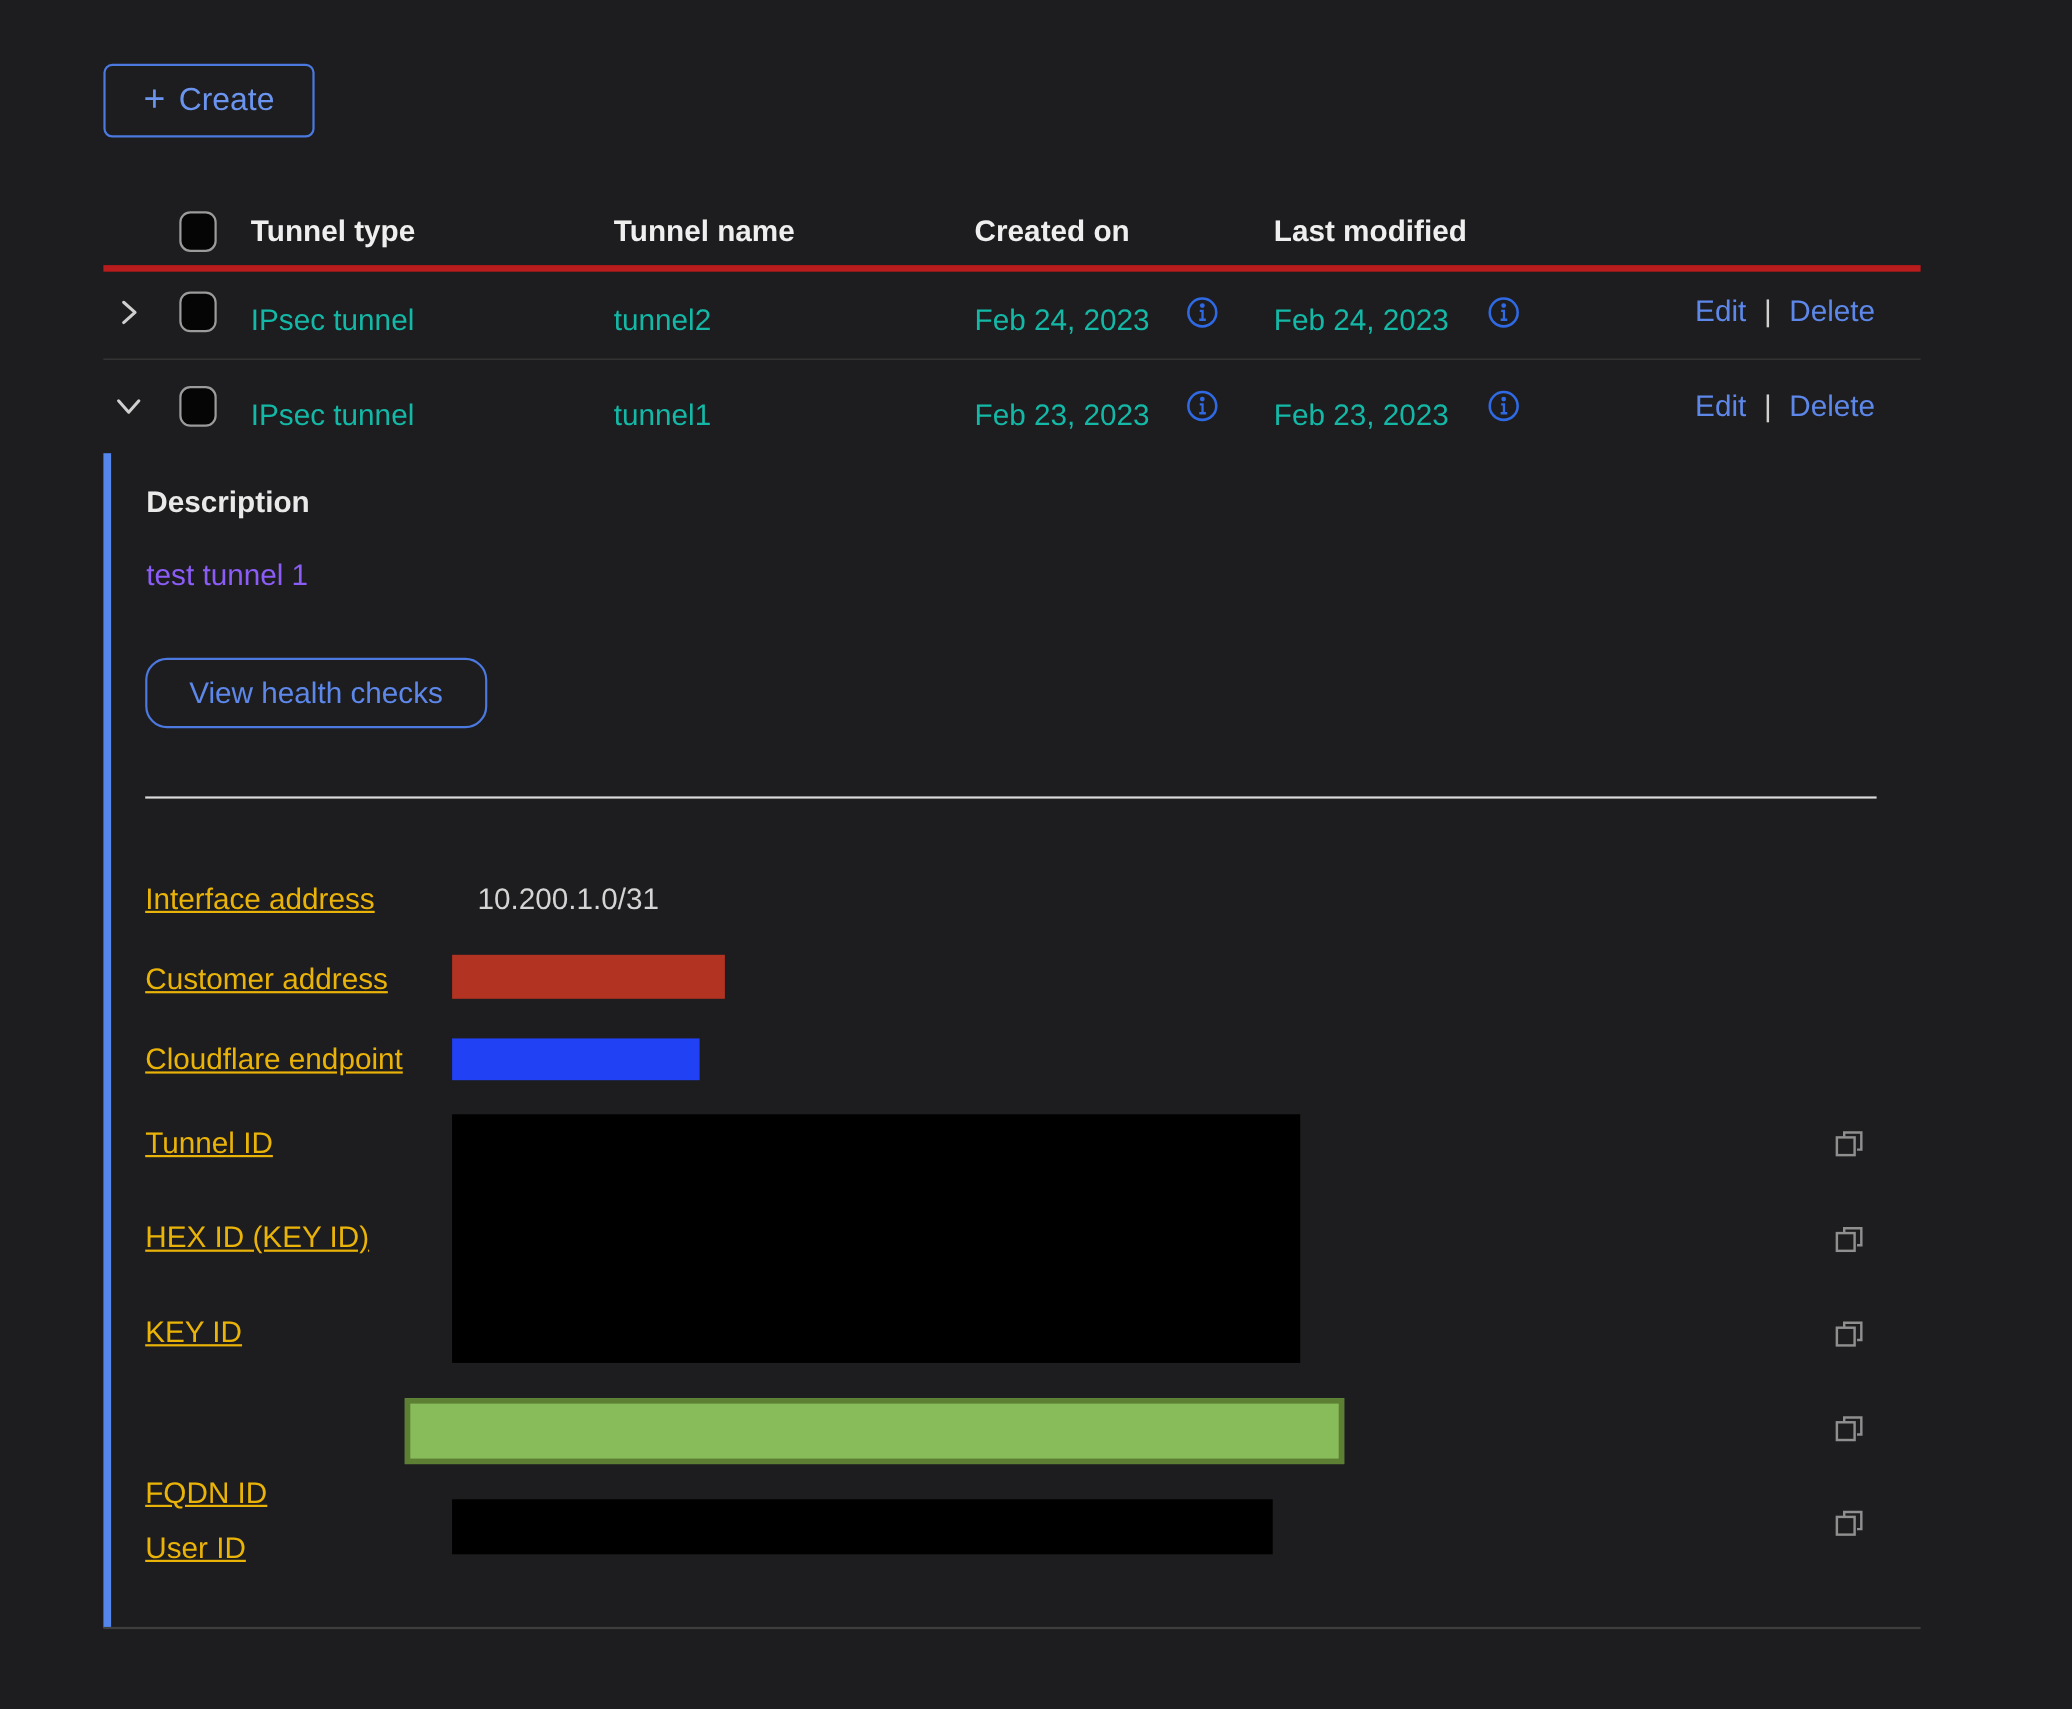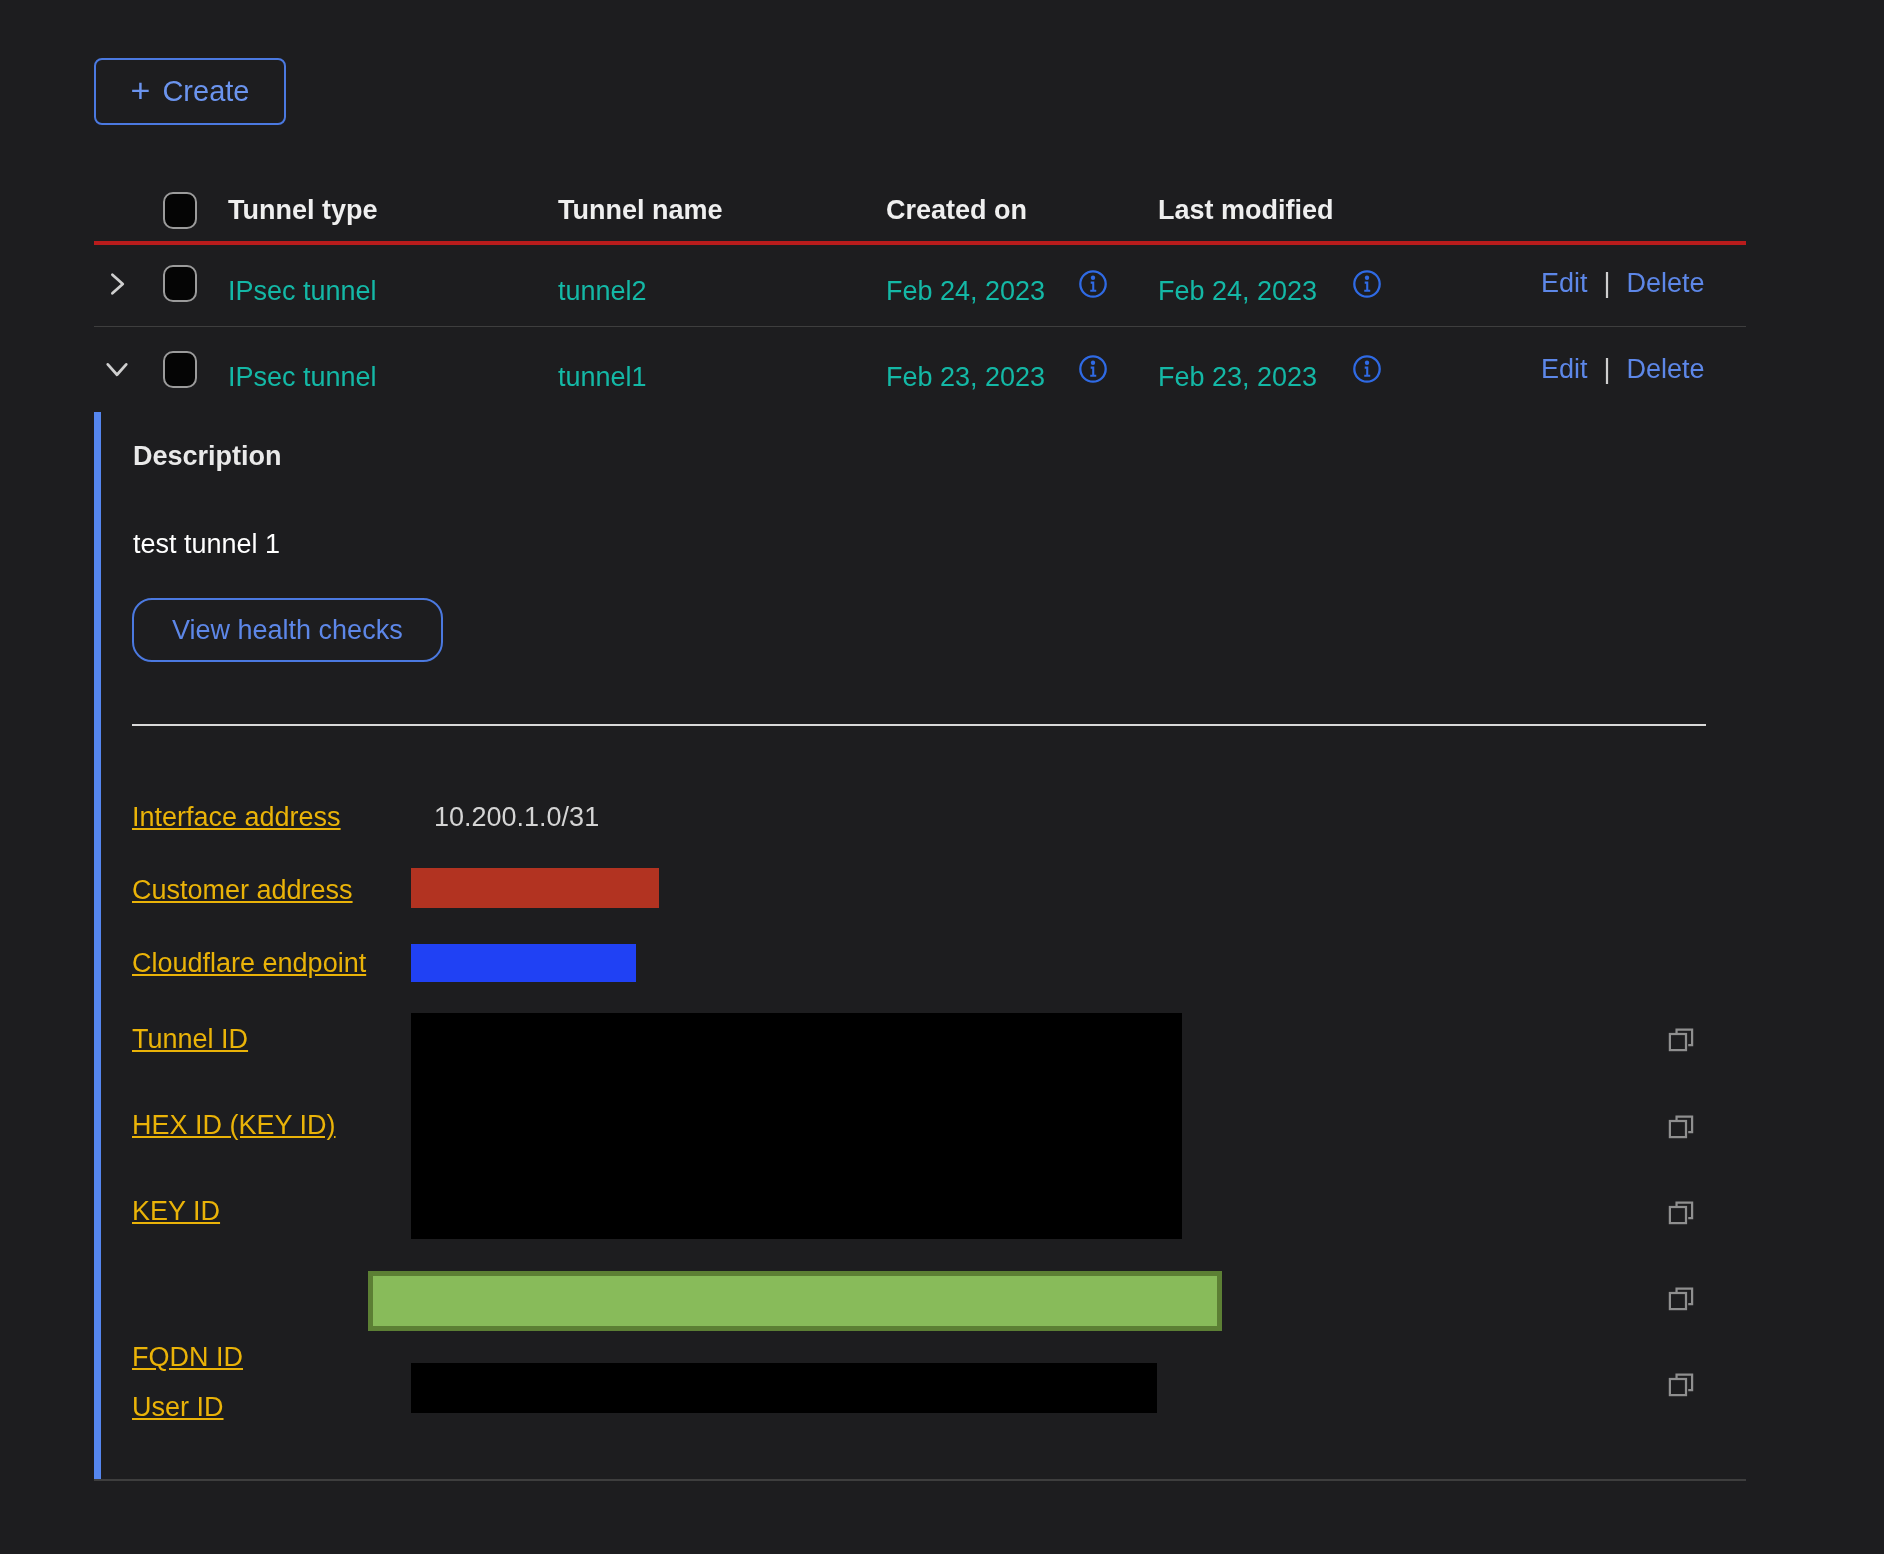--- a/index.html
+++ b/index.html
@@ -12,21 +12,21 @@
   .create-btn{
     position:absolute;left:94px;top:58px;width:192px;height:67px;
     background:transparent;border:2px solid #4b79e0;border-radius:8px;
     display:flex;align-items:center;justify-content:center;gap:12px;
     color:#6b94ee;font-size:29px;cursor:pointer;
     font-family:"Liberation Sans","DejaVu Sans",sans-serif;
   }
   .create-btn .plus{font-size:34px;font-weight:300;line-height:1;margin-top:-3px;}
   
   .t-row{position:absolute;left:94px;width:1652px;}
-  .t-header{top:180px;height:61px;border-bottom:4px solid #b91c1c;}
+  .t-header{top:180px;height:61px;border-bottom:6px solid #b91c1c;}
   .t-r1{top:241px;height:85px;border-bottom:1px solid #3e3e3e;}
   .t-r2{top:326px;height:86px;}
   .cell{position:absolute;top:0;bottom:0;display:flex;align-items:center;}
   .hdr{font-weight:700;color:#efefef;}
   .c-chev{left:8px;}
   .c-check{left:69px;}
   .c-type{left:134px;}
   .c-name{left:464px;}
   .c-created{left:792px;}
   .c-info1{left:984px;}
@@ -42,21 +42,21 @@
   .link{
     color:#5d87e8;text-underline-offset:7px;
     text-decoration-thickness:2px;cursor:pointer;background:none;border:none;
     font-size:27px;font-family:"Liberation Sans","DejaVu Sans",sans-serif;padding:0;
   }
   .pipe{color:#cfcfcf;}
   
   .accent-bar{position:absolute;left:94px;top:412px;width:7px;height:1068px;background:#5586ee;}
   .panel-bottom{position:absolute;left:94px;top:1479px;width:1652px;height:2px;background:#3e3e3e;}
   .desc-label{position:absolute;left:133px;top:441px;font-weight:600;color:#e9e9e9;}
-  .desc-value{position:absolute;left:133px;top:529px;color:#ffffff;}
+  .desc-value{position:absolute;left:133px;top:508px;color:#8b5cf6;}
   .health-btn{
     position:absolute;left:132px;top:598px;height:64px;padding:0 38px;
     background:transparent;border:2px solid #4b79e0;border-radius:20px;
     color:#5d87e8;font-size:27px;cursor:pointer;display:flex;align-items:center;
     font-family:"Liberation Sans","DejaVu Sans",sans-serif;
   }
   .divider{position:absolute;left:132px;top:724px;width:1574px;height:2px;background:#d9d9d9;}
   .f-label{position:absolute;left:132px;color:#eab308;text-decoration:underline;}
   .f-value{position:absolute;left:434px;color:#d4d4d4;}
   .redact{position:absolute;}

